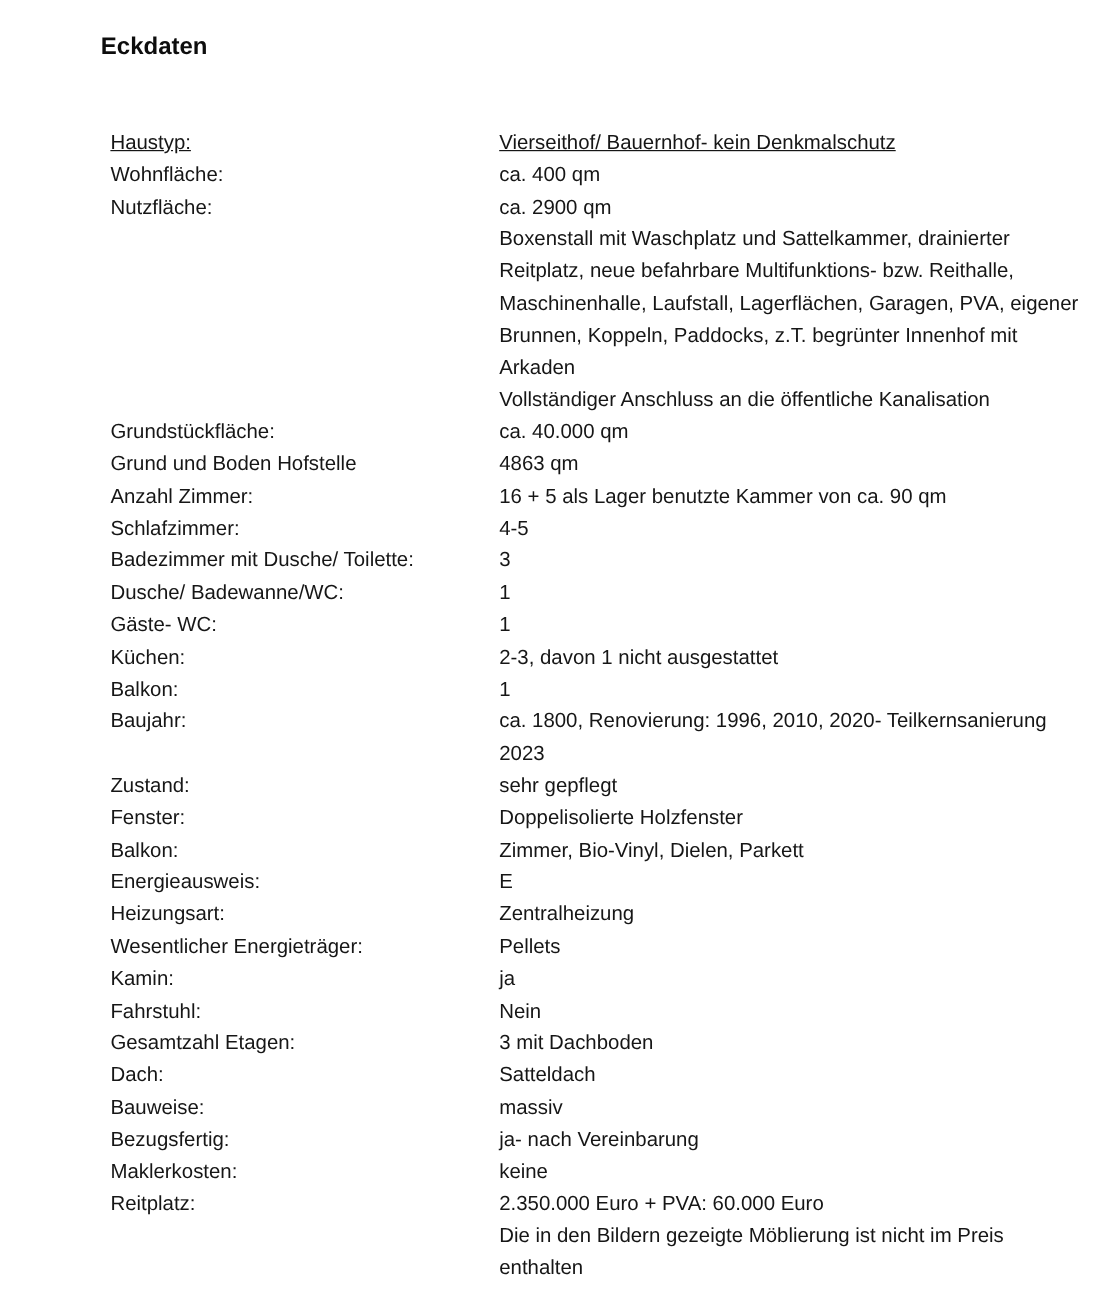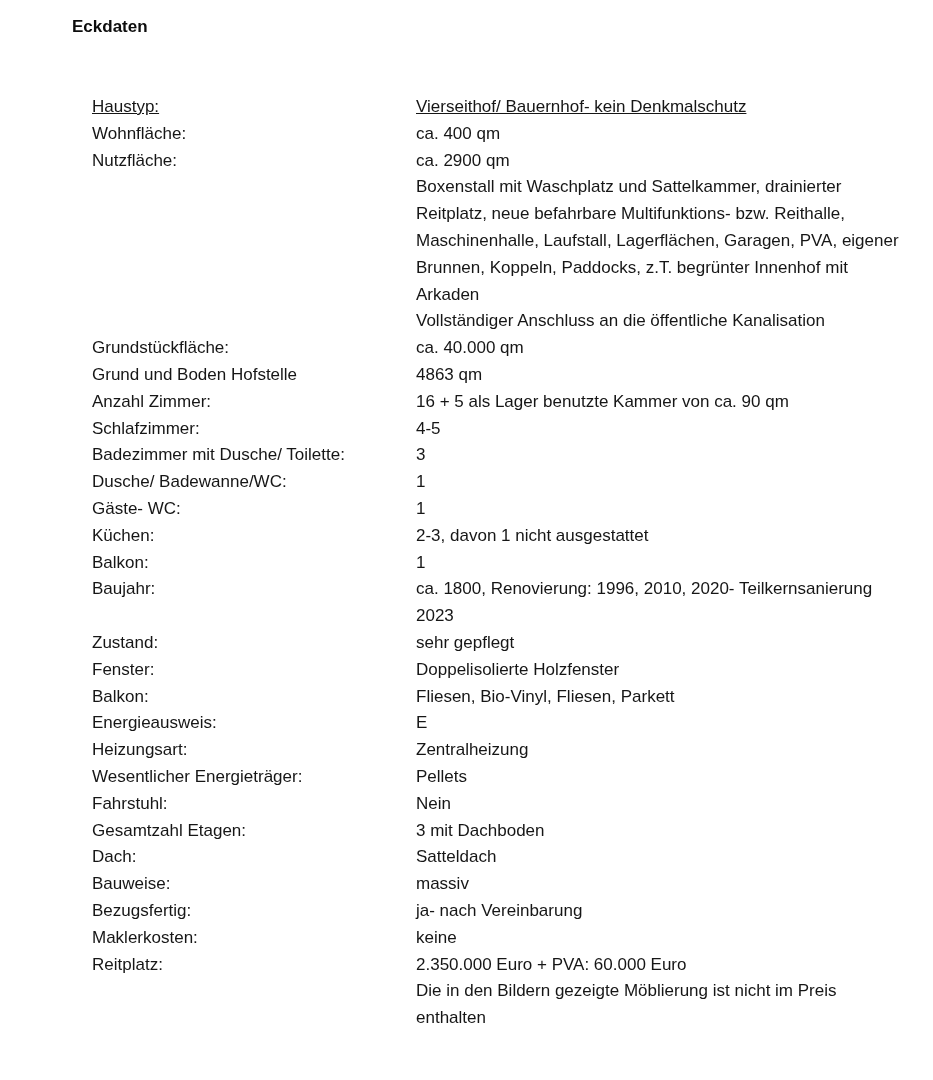--- a/index.html
+++ b/index.html
@@ -12,23 +12,23 @@
     width: 933px;
     height: 1080px;
     font-family: "Liberation Sans", sans-serif;
     color: #161616;
     overflow: hidden;
   }
   .doc {
     padding: 12px 28px 0 68px;
   }
   .page-title {
-    font-size: 17px;
+    font-size: 20px;
     font-weight: 700;
-    margin: 4px;
+    margin: 16px;
     line-height: 22px;
     color: #0d0d0d;
   }
   .rows {
     margin-top: 56px;
   }
   .row {
     display: grid;
     grid-template-columns: 324px 1fr;
     align-items: start;
@@ -120,33 +120,37 @@
       <div class="row">
         <div class="label">Zustand:</div>
         <div class="value">sehr gepflegt</div>
       </div>
       <div class="row">
         <div class="label">Fenster:</div>
         <div class="value">Doppelisolierte Holzfenster</div>
       </div>
       <div class="row">
         <div class="label">Balkon:</div>
-        <div class="value">Fliesen, Bio-Vinyl, Fliesen, Parkett</div>
+        <div class="value">Zimmer, Bio-Vinyl, Dielen, Parkett</div>
       </div>
       <div class="row">
         <div class="label">Energieausweis:</div>
         <div class="value">E</div>
       </div>
       <div class="row">
         <div class="label">Heizungsart:</div>
         <div class="value">Zentralheizung</div>
       </div>
       <div class="row">
         <div class="label">Wesentlicher Energieträger:</div>
         <div class="value">Pellets</div>
+      </div>
+      <div class="row">
+        <div class="label">Kamin:</div>
+        <div class="value">ja</div>
       </div>
       <div class="row">
         <div class="label">Fahrstuhl:</div>
         <div class="value">Nein</div>
       </div>
       <div class="row">
         <div class="label">Gesamtzahl Etagen:</div>
         <div class="value">3 mit Dachboden</div>
       </div>
       <div class="row">

